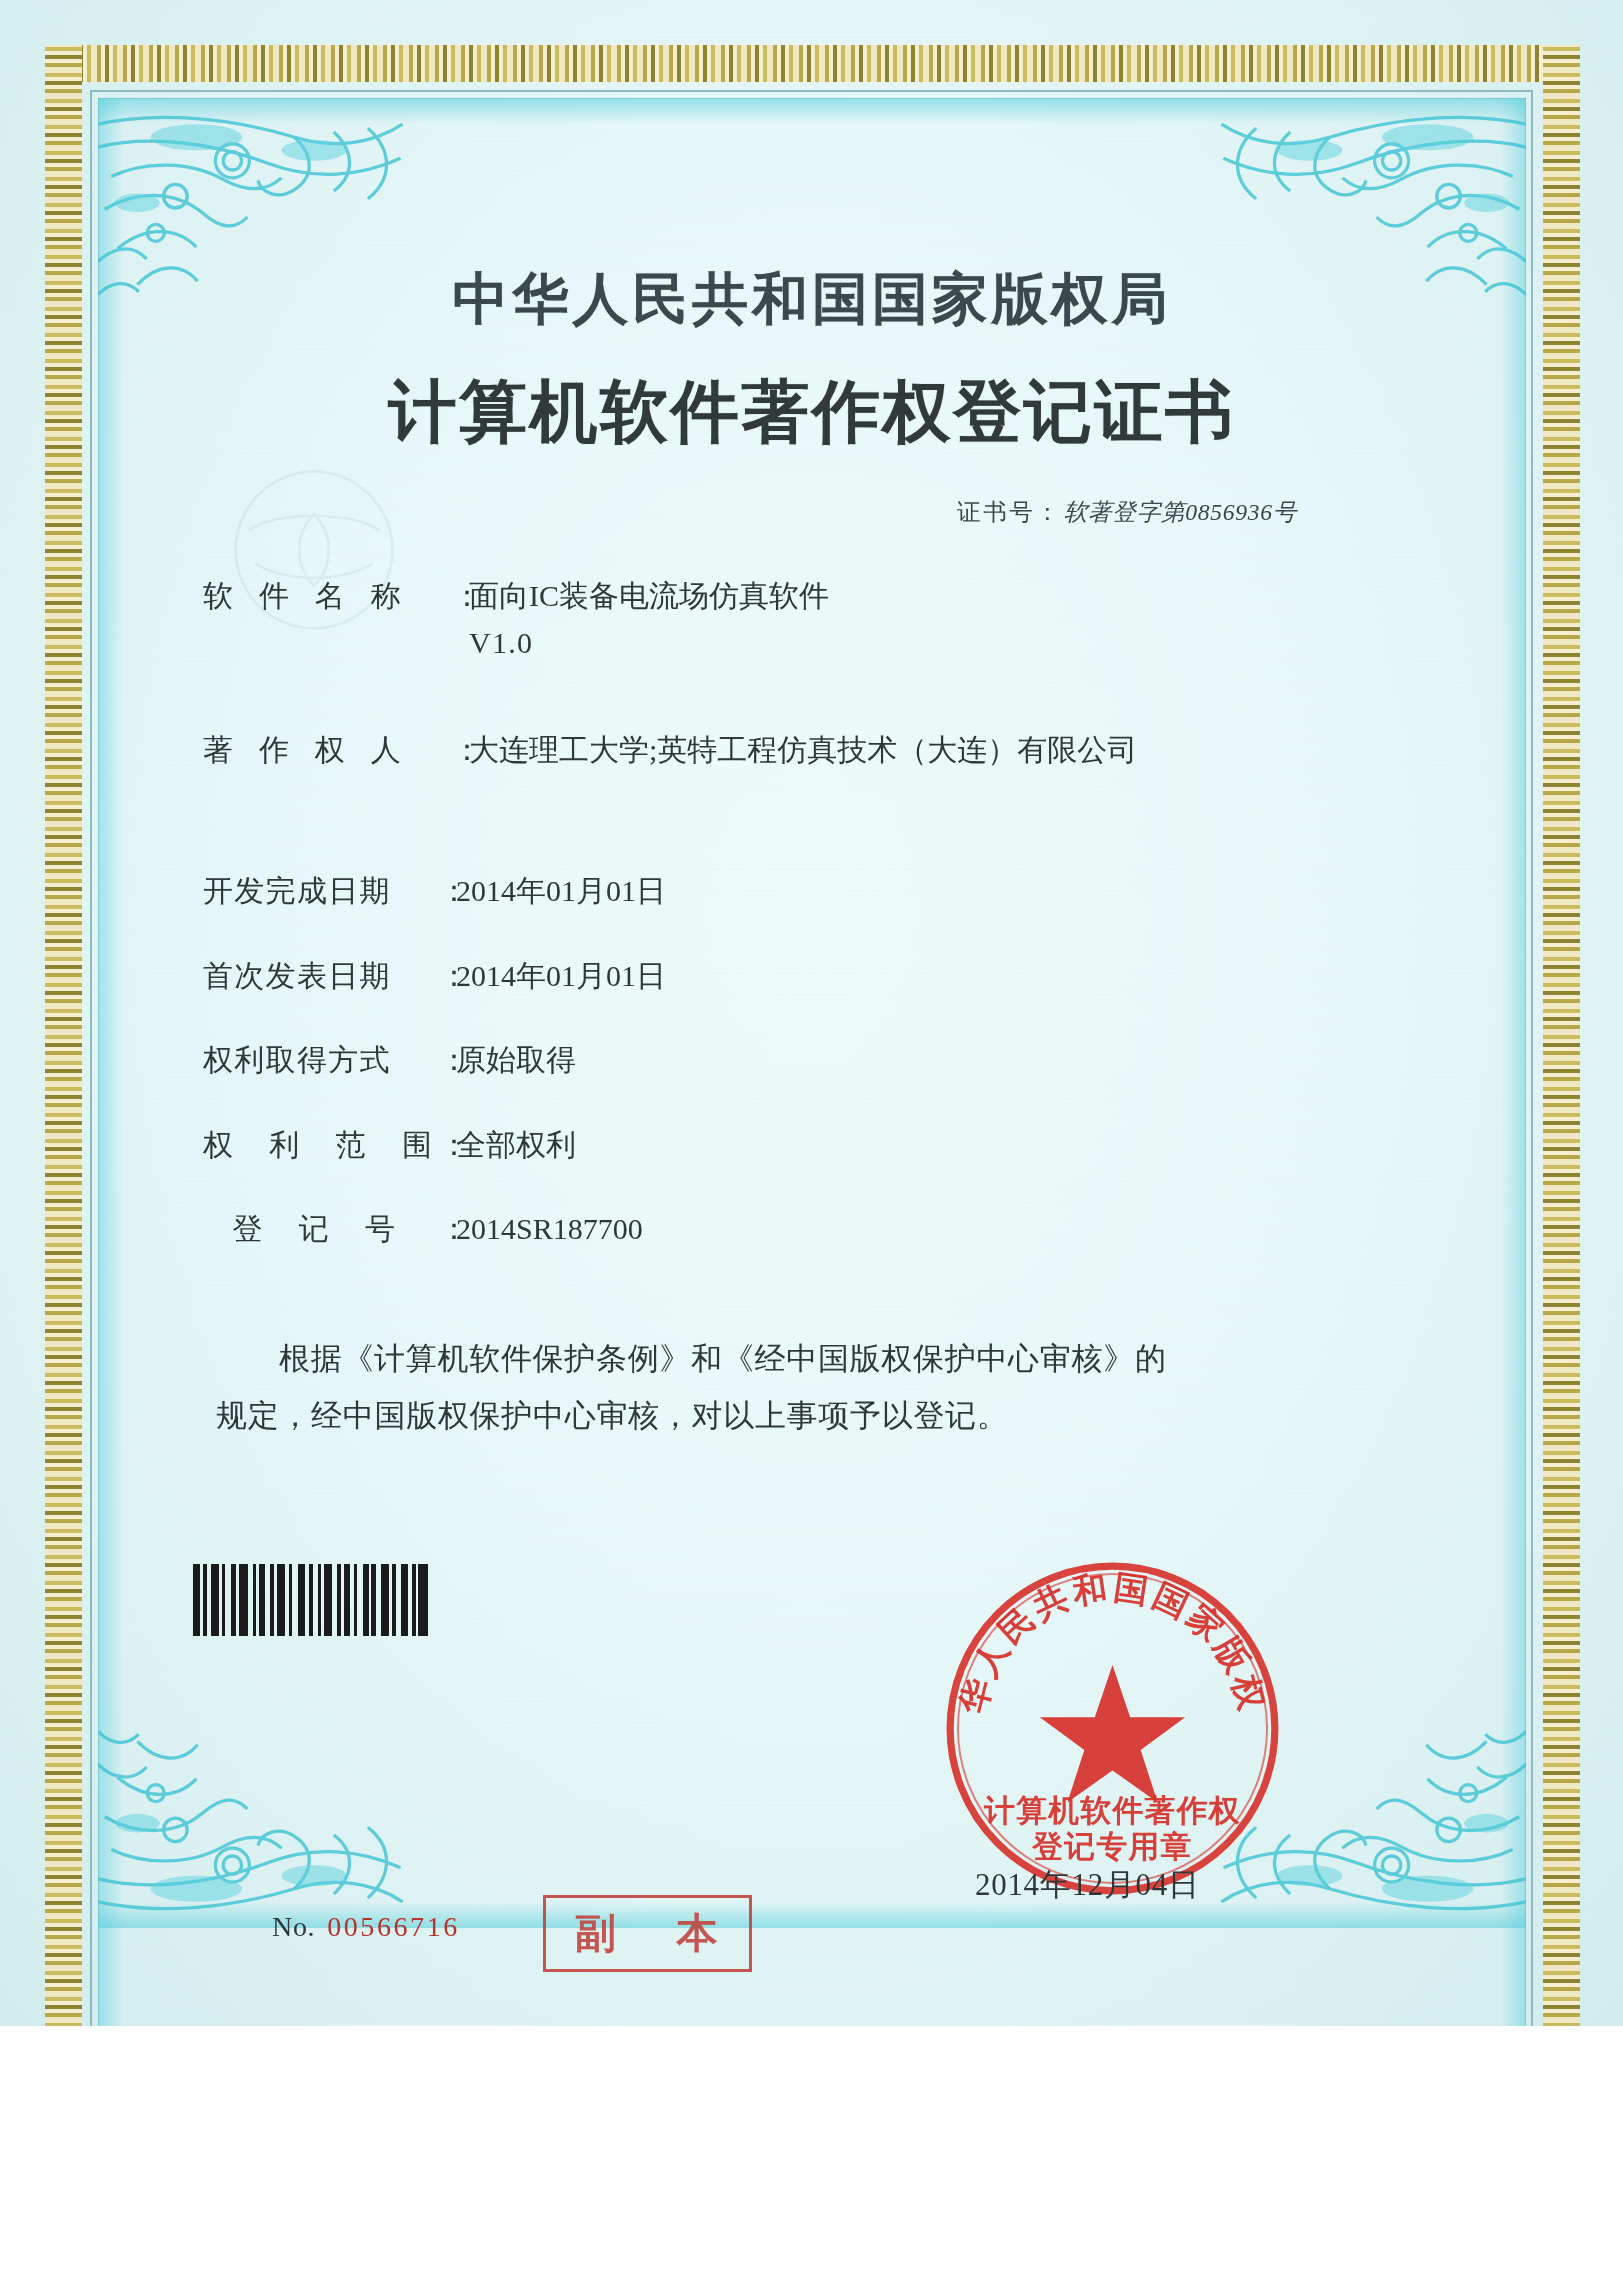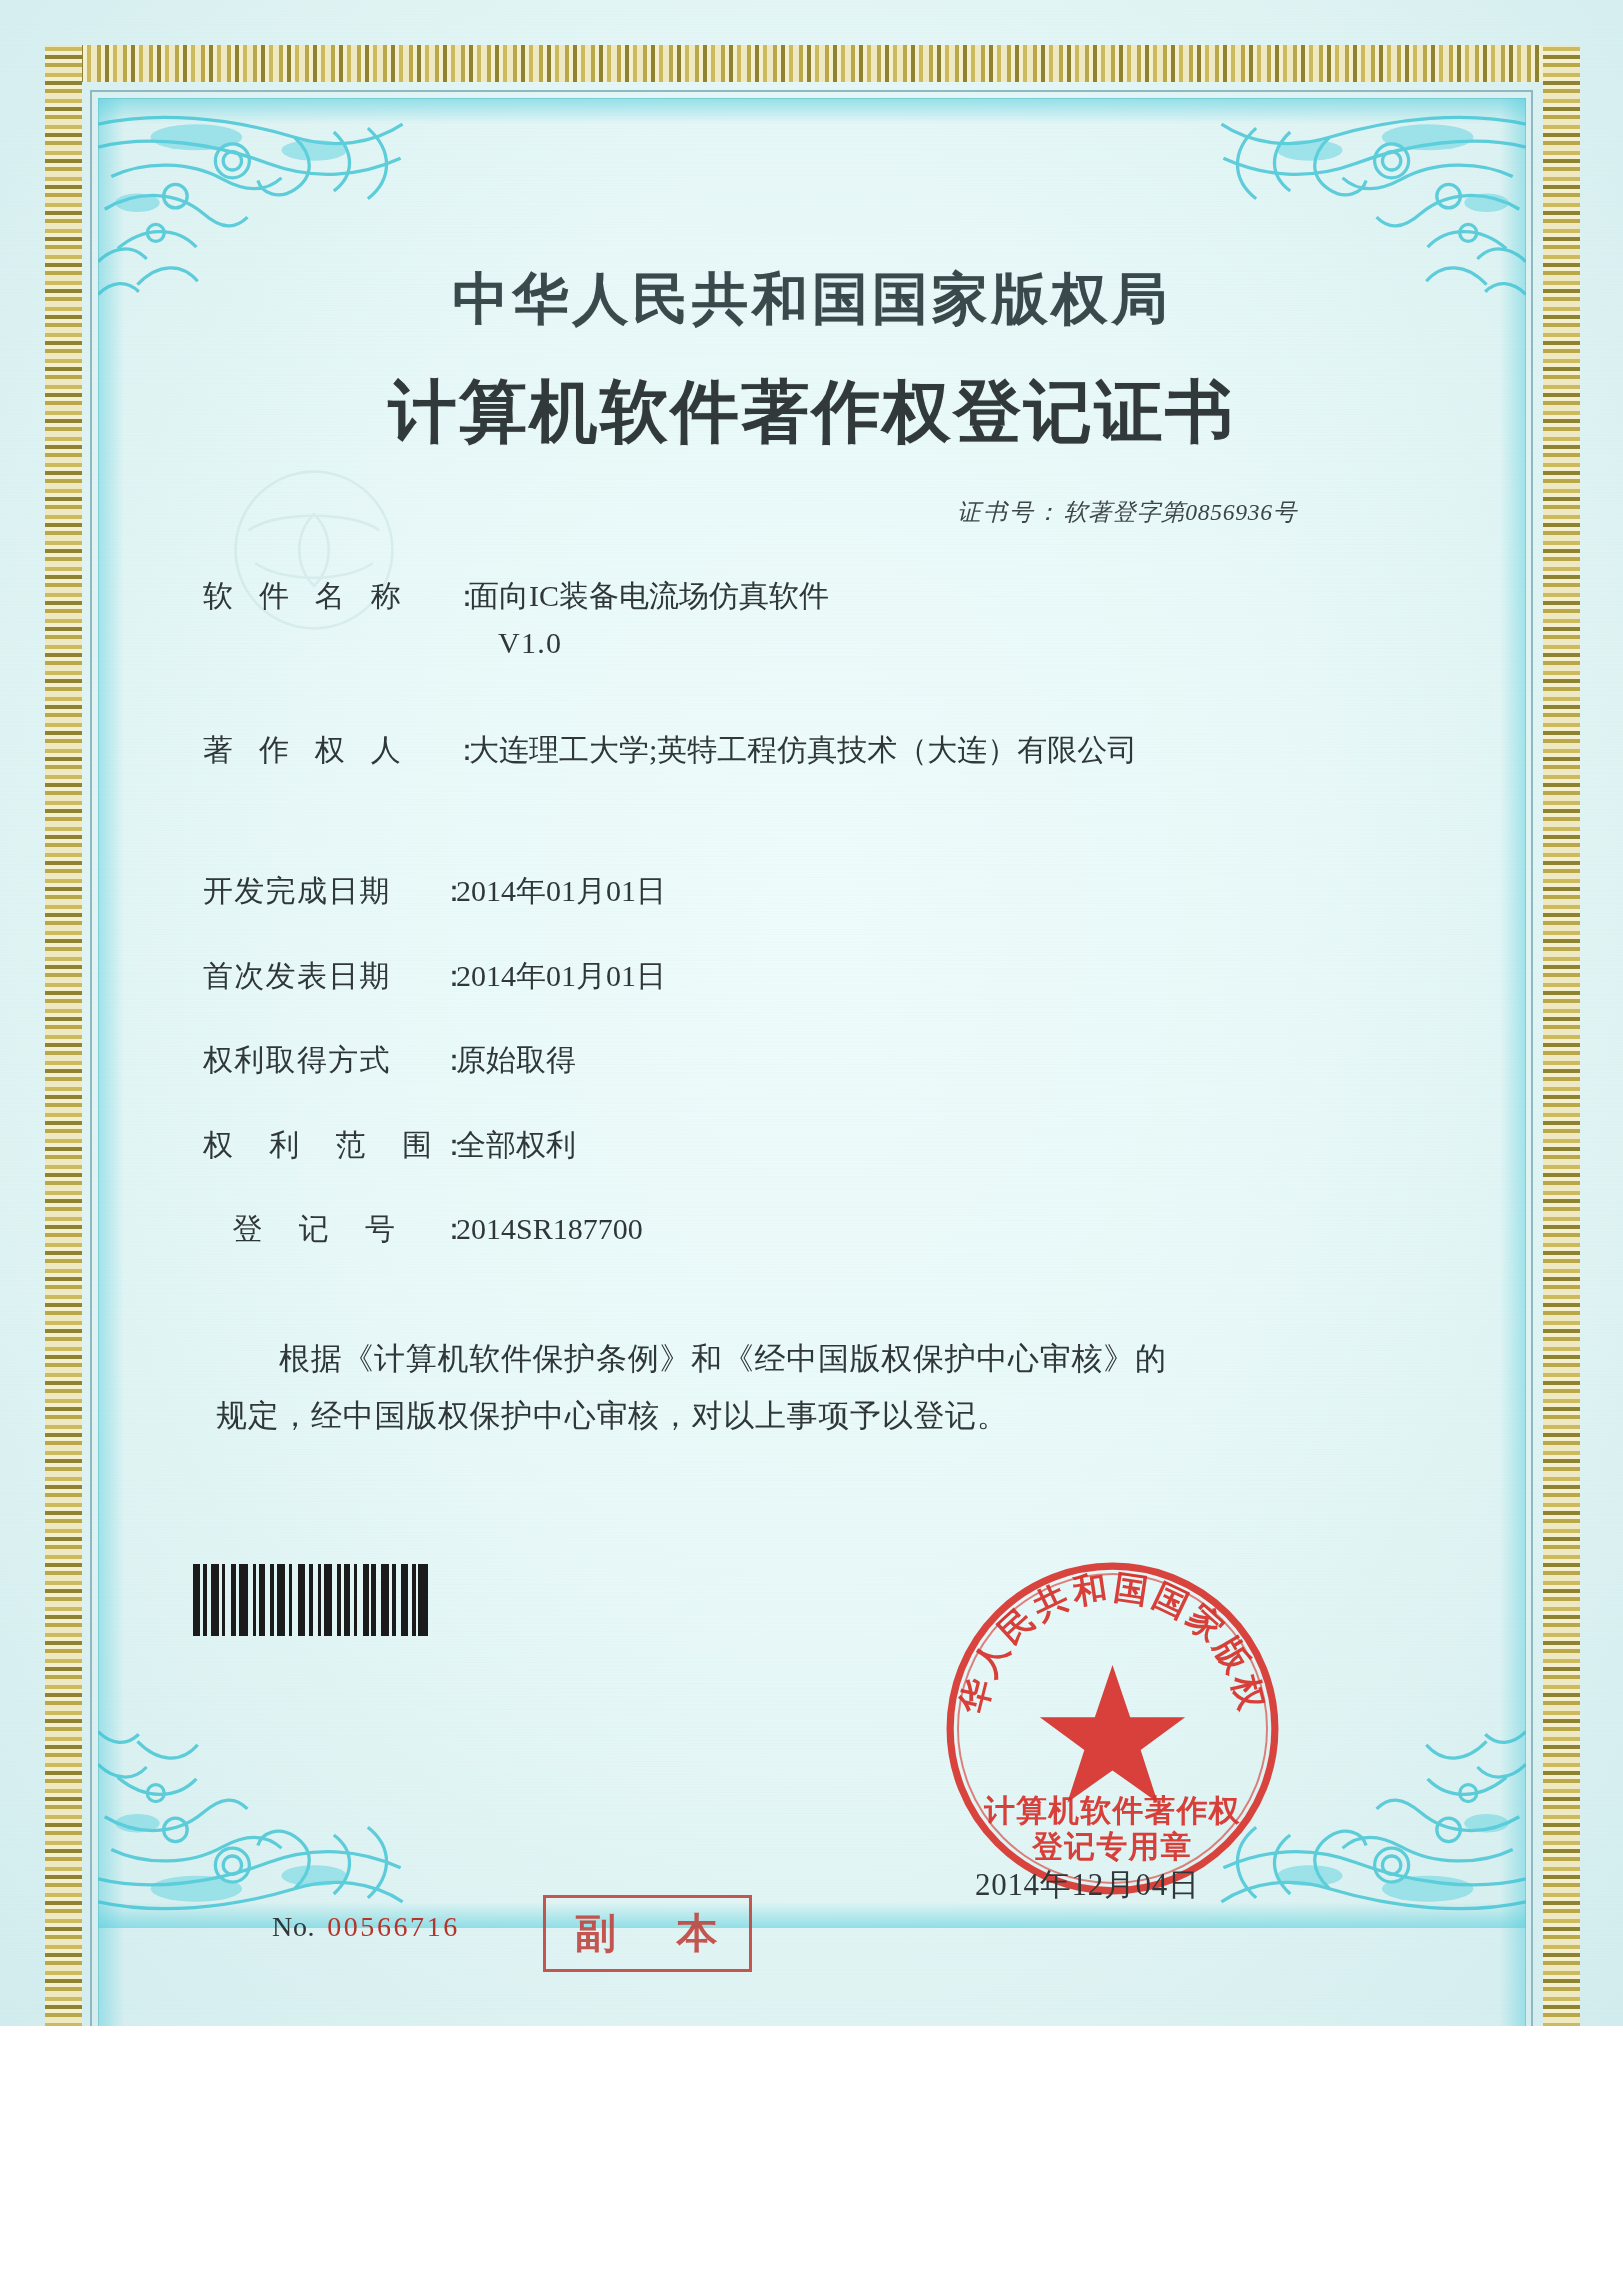--- a/index.html
+++ b/index.html
@@ -135,40 +135,40 @@
   }
 
   .cert-no {
     text-align: right;
     padding-right: 196px;
     margin-top: 38px;
     font-size: 23.6px;
     color: #3c4547;
     letter-spacing: 0.7px;
   }
-  .cert-no .lbl { letter-spacing: 2.6px; font-style: italic; }
+  .cert-no .lbl { letter-spacing: 2.6px; }
   .cert-no .val { margin-left: 2px; font-style: italic; }
 
   .field-block { margin-top: 46px; padding-left: 72px; }
   .field-row {
     display: flex;
     align-items: flex-start;
     font-size: 30px;
     color: #2f3739;
     line-height: 1.45;
   }
   .field-label {
     width: 249px;
     flex: 0 0 249px;
     letter-spacing: 9.2px;
     white-space: nowrap;
   }
   .field-colon { width: 17px; flex: 0 0 17px; }
   .field-value { flex: 1 1 auto; }
-  .field-value .sub { display: block; margin-top: 3.9px; letter-spacing: 1.3px; margin-left: 29px; }
+  .field-value .sub { display: block; margin-top: 3.9px; letter-spacing: 1.3px; }
 
   .gap-lg { height: 63px; }
 
   .rows2 { margin-top: 98px; padding-left: 72px; }
   .rows2 .field-row { margin-bottom: 41px; }
   .rows2 .field-label { width: 236px; flex: 0 0 236px; letter-spacing: 1.3px; }
   .rows2 .field-label.spaced { letter-spacing: 14.4px; text-align: center; }
 
   .statement {
     margin-top: 79px;

